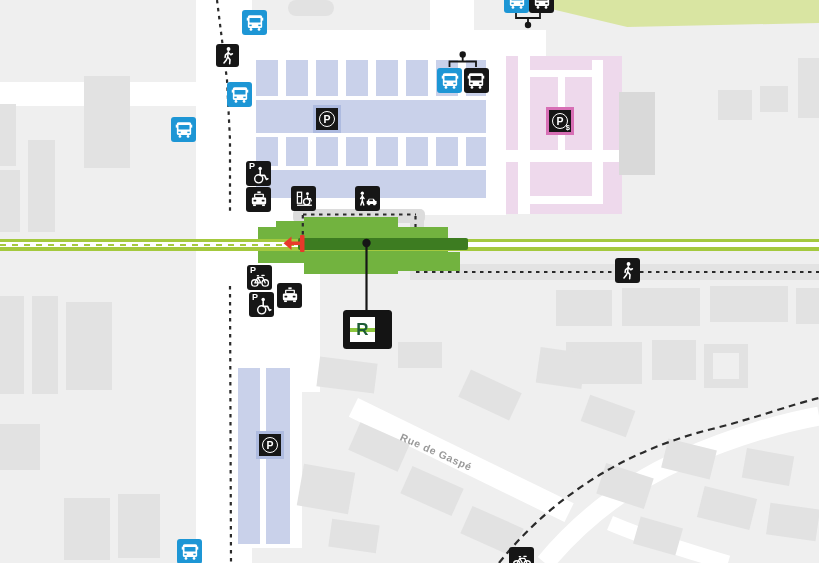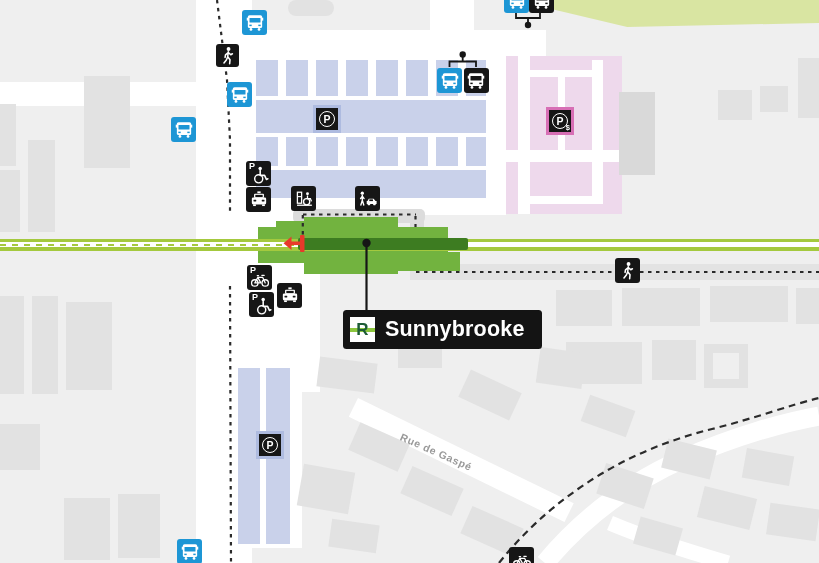--- a/index.html
+++ b/index.html
@@ -338,18 +338,17 @@
           <span>P</span>
         </span>
       </div>
   </div>
 
   <div class="station-label">
     <div class="logo">
       <div class="stripe"></div>
       <span class="letter">R</span>
     </div>
-    <span class="label-text">Sunnybrooke</span>
   </div>
 
   <div class="street">Rue de Gaspé</div>
 
 </div>
 
 </body></html>

